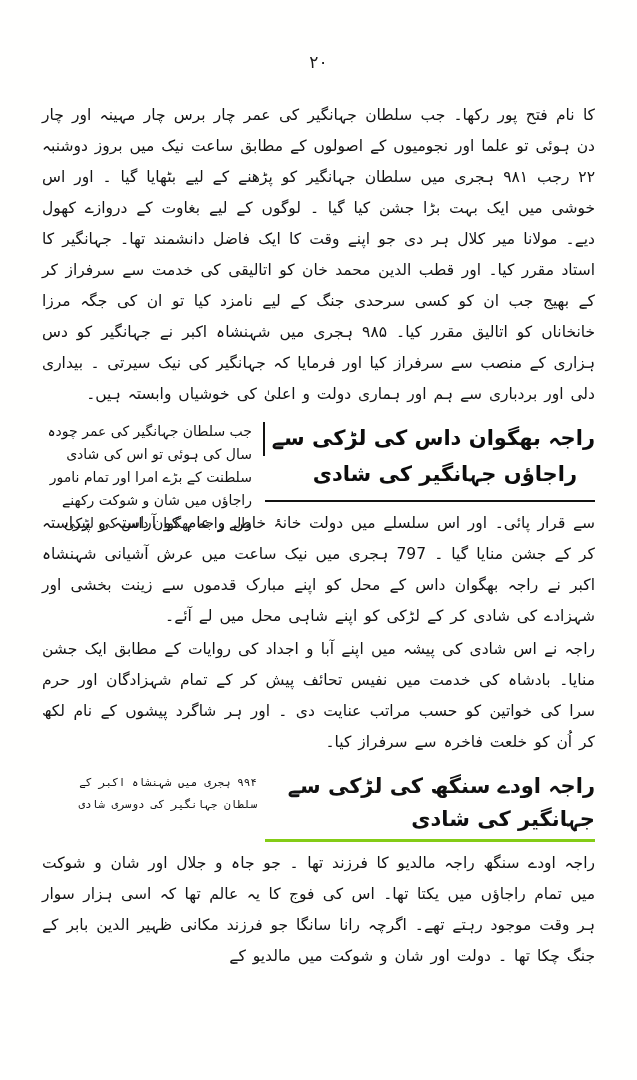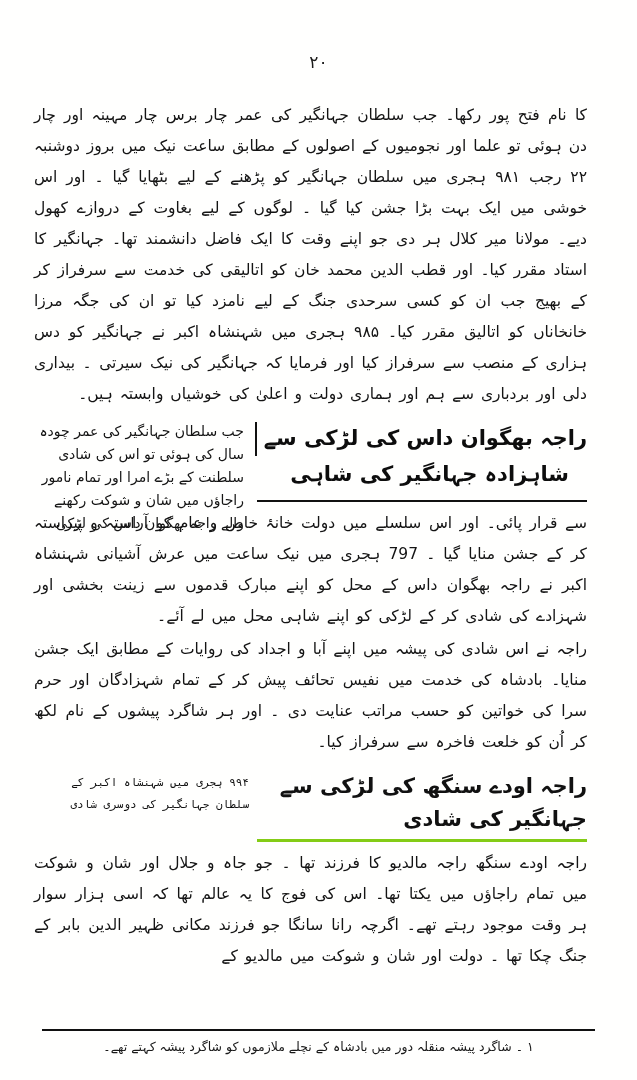--- a/index.html
+++ b/index.html
@@ -29,21 +29,21 @@
     width: 637px;
     text-align: center;
     font-size: 17px;
     font-family: "DejaVu Sans", sans-serif;
     color: #1a1a1a;
     letter-spacing: 1px;
   }
   .body-text {
     position: absolute;
     top: 100px;
-    left: 34px;
+    left: 42px;
     width: 553px;
     direction: rtl;
     text-align: justify;
   }
   .para {
     direction: rtl;
     text-align: justify;
     font-size: 15.5px;
     line-height: 31px;
     color: #141414;
@@ -148,21 +148,21 @@
 
   <div class="page-number">۲۰</div>
 
   <div class="body-text">
 
     <p class="para">کا نام فتح پور رکھا۔ جب سلطان جہانگیر کی عمر چار برس چار مہینہ اور چار دن ہوئی تو علما اور نجومیوں کے اصولوں کے مطابق ساعت نیک میں بروز دوشنبہ ۲۲ رجب ۹۸۱ ہجری میں سلطان جہانگیر کو پڑھنے کے لیے بٹھایا گیا ۔ اور اس خوشی میں ایک بہت بڑا جشن کیا گیا ۔ لوگوں کے لیے بغاوت کے دروازے کھول دیے۔ مولانا میر کلال ہر دی جو اپنے وقت کا ایک فاضل دانشمند تھا۔ جہانگیر کا استاد مقرر کیا۔ اور قطب الدین محمد خان کو اتالیقی کی خدمت سے سرفراز کر کے بھیج جب ان کو کسی سرحدی جنگ کے لیے نامزد کیا تو ان کی جگہ مرزا خانخاناں کو اتالیق مقرر کیا۔ ۹۸۵ ہجری میں شہنشاہ اکبر نے جہانگیر کو دس ہزاری کے منصب سے سرفراز کیا اور فرمایا کہ جہانگیر کی نیک سیرتی ۔ بیداری دلی اور بردباری سے ہم اور ہماری دولت و اعلیٰ کی خوشیاں وابستہ ہیں۔</p>
 
     <div class="heading-block">
       <div class="heading-main">
         <span>راجہ بھگوان داس کی لڑکی سے</span>
-        <span class="line2">شاہزادہ جہانگیر کی شاہی</span>
+        <span class="line2">راجاؤں جہانگیر کی شادی</span>
       </div>
       <div class="vrule"></div>
       <div class="heading-side">جب سلطان جہانگیر کی عمر چودہ سال کی ہوئی تو اس کی شادی سلطنت کے بڑے امرا اور تمام نامور راجاؤں میں شان و شوکت رکھنے والے راجہ بھگوان داس کی لڑکی</div>
     </div>
 
     <p class="para">سے قرار پائی۔ اور اس سلسلے میں دولت خانۂ خاص و عام کو آراستہ و پیراستہ کر کے جشن منایا گیا ۔ 797 ہجری میں نیک ساعت میں عرش آشیانی شہنشاہ اکبر نے راجہ بھگوان داس کے محل کو اپنے مبارک قدموں سے زینت بخشی اور شہزادے کی شادی کر کے لڑکی کو اپنے شاہی محل میں لے آئے۔</p>
 
     <p class="para">راجہ نے اس شادی کی پیشہ میں اپنے آبا و اجداد کی روایات کے مطابق ایک جشن منایا۔ بادشاہ کی خدمت میں نفیس تحائف پیش کر کے تمام شہزادگان اور حرم سرا کی خواتین کو حسب مراتب عنایت دی ۔ اور ہر شاگرد پیشوں کے نام لکھ کر اُن کو خلعت فاخرہ سے سرفراز کیا۔</p>
 
     <div class="heading-block2">
@@ -170,18 +170,14 @@
         <div class="main-title">راجہ اودے سنگھ کی لڑکی سے جہانگیر کی شادی</div>
         <div class="side-note">۹۹۴ ہجری میں شہنشاہ اکبر کے سلطان جہانگیر کی دوسری شادی</div>
       </div>
     </div>
 
 
     <p class="para">راجہ اودے سنگھ راجہ مالدیو کا فرزند تھا ۔ جو جاہ و جلال اور شان و شوکت میں تمام راجاؤں میں یکتا تھا۔ اس کی فوج کا یہ عالم تھا کہ اسی ہزار سوار ہر وقت موجود رہتے تھے۔ اگرچہ رانا سانگا جو فرزند مکانی ظہیر الدین بابر کے جنگ چکا تھا ۔ دولت اور شان و شوکت میں مالدیو کے</p>
 
   </div>
 
-  <div class="footnote-area">
-    <div class="footnote-rule"></div>
-    <div class="footnote">۱ ۔ شاگرد پیشہ منقلہ دور میں بادشاہ کے نچلے ملازموں کو شاگرد پیشہ کہتے تھے۔</div>
-  </div>
 
 </div>
 
 </body></html>

